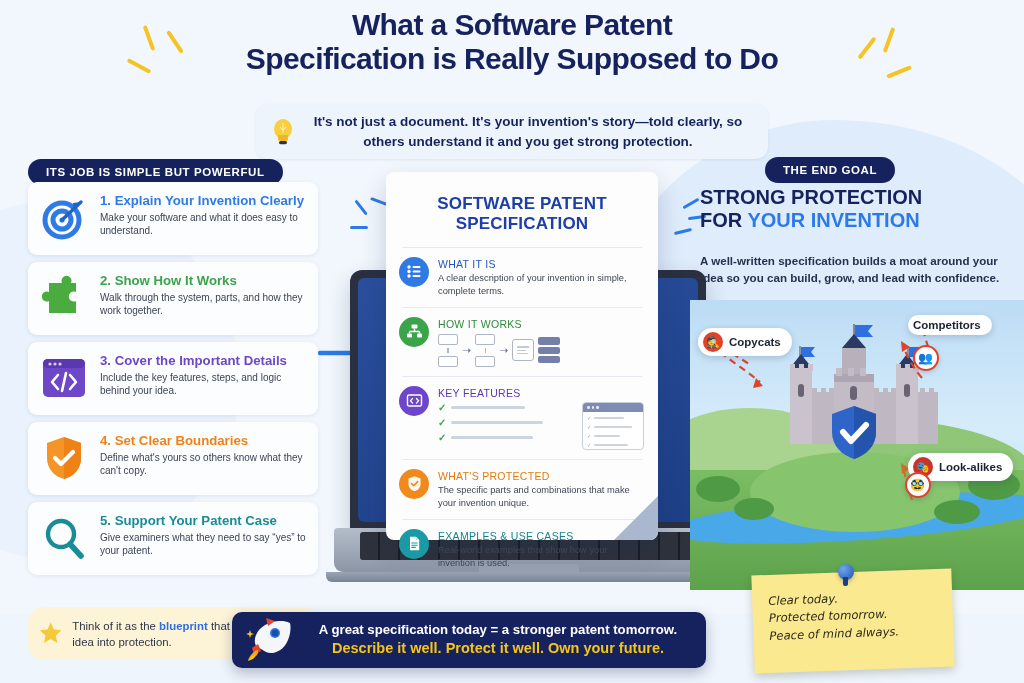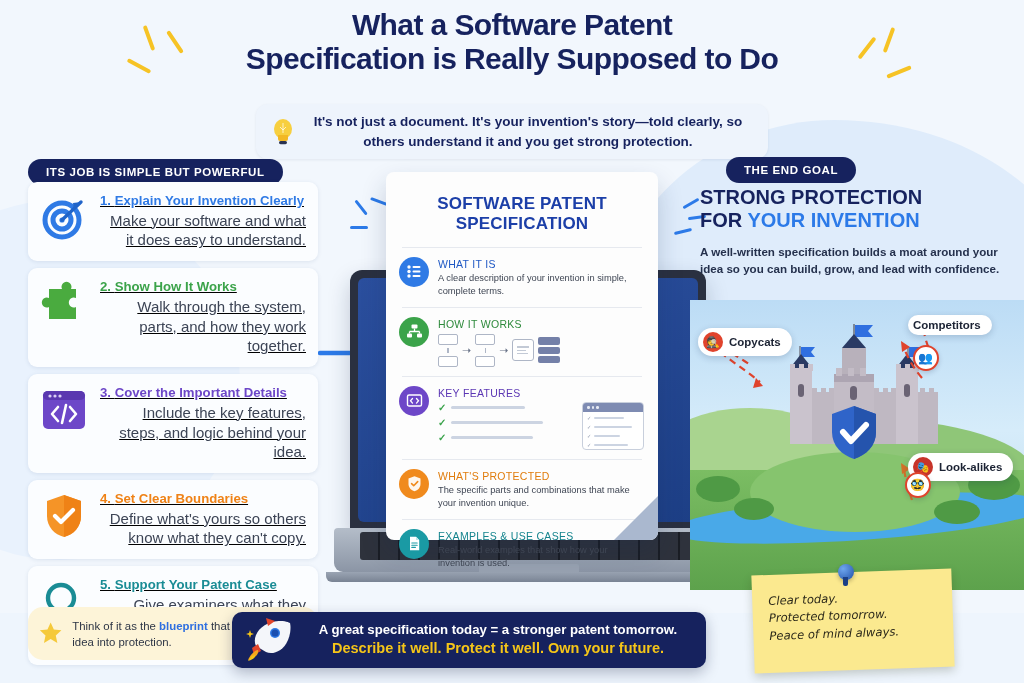--- a/index.html
+++ b/index.html
@@ -71,41 +71,41 @@
 
   
   .chip {
     position: absolute;
     background: #16225e; color: #fff;
     font-size: 11.5px; font-weight: bold; letter-spacing: .6px;
     padding: 7px 18px; border-radius: 16px;
     white-space: nowrap;
   }
   .chip.left { left: 28px; top: 159px; }
-  .chip.right { left: 726px; top: 157px; }
+  .chip.right { left: 765px; top: 157px; }
 
   
   .left-col {
     position: absolute; left: 28px; top: 182px; width: 290px;
   }
   .lcard {
     background: #fbfdff;
     border-radius: 9px;
     box-shadow: 0 1px 4px rgba(30,60,110,.10);
     display: flex; align-items: flex-start; gap: 10px;
     padding: 10px 12px 11px 10px;
     margin-bottom: 7px;
     min-height: 67px;
   }
   .lcard .ico { width: 52px; height: 52px; flex: 0 0 52px; display:flex; align-items:center; justify-content:center; }
-  .lcard .body { padding-top: 1px; text-decoration: underline; }
+  .lcard .body { padding-top: 1px; }
   .lcard h3 {
     font-size: 13.2px; font-weight: bold; line-height: 1.18; margin-bottom: 2px;
   }
-  .lcard p { font-size: 15px; color: #3c4455; line-height: 1.32; text-align: right; }
+  .lcard p { font-size: 10px; color: #3c4455; line-height: 1.32; }
 
   .note-star {
     position: absolute; left: 28px; top: 563px; width: 290px;
     background: #fdf4d8; border-radius: 15px;
     display:flex; align-items:flex-start; gap: 9px;
     padding: 9px 12px 10px 10px;
     margin-top: 44px;
   }
   .note-star p { font-size: 11.4px; color: #2d3545; line-height: 1.36; padding-top:3px; }
   .note-star .hl { color: #2f6fe0; font-weight: bold; }
@@ -195,21 +195,21 @@
   .mini-win .mw-top { height:9px; background:#7e8bb2; display:flex; align-items:center; gap:2px; padding-left:4px; }
   .mini-win .mw-top i { width:2.5px; height:2.5px; border-radius:50%; background:#e5e9f2; display:block; }
   .mini-win .mw-row { display:flex; align-items:center; gap:3px; padding:3px 4px 0 4px; }
   .mini-win .mw-row .c { color:#8d97ad; font-size:5px; }
   .mini-win .mw-row .b { height:2.5px; background:#ccd4e2; border-radius:1px; }
 
   
   .right-col { position: absolute; left: 700px; top: 186px; width: 320px; }
   .right-head { color:#16225e; font-weight:bold; font-size: 20px; line-height:1.16; }
   .right-head .accent { color:#2c7ae8; }
-  .right-sub { margin-top: 12px; font-size: 11.6px; color:#25314d; line-height:1.42; font-weight: 600; }
+  .right-sub { margin-top: 21px; font-size: 11.6px; color:#25314d; line-height:1.42; font-weight: 600; }
 
   .scene {
     position: absolute; left: 690px; top: 300px; width: 334px; height: 290px;
     overflow: hidden;
   }
   .sky { position:absolute; inset:0; background: linear-gradient(180deg,#bcdcf5 0%,#d6ecfa 45%,#cfe7f6 60%); }
   .hills { position:absolute; left:-10px; right:-10px; top: 118px; height: 80px; background:#8fc678; border-radius: 50% 50% 0 0/70% 70% 0 0; }
   .hills2 { position:absolute; left:-40px; width: 200px; top: 108px; height: 70px; background:#a9d48f; border-radius: 50% 50% 0 0/80% 80% 0 0; }
   .grass { position:absolute; left:0; right:0; top: 170px; bottom:0; background: linear-gradient(180deg,#7bbd63,#5da24c); }
   .river { position:absolute; left:-20px; top: 196px; width: 380px; height: 44px; background:#49a9e8; border-radius: 50%; transform: rotate(-4deg); }

